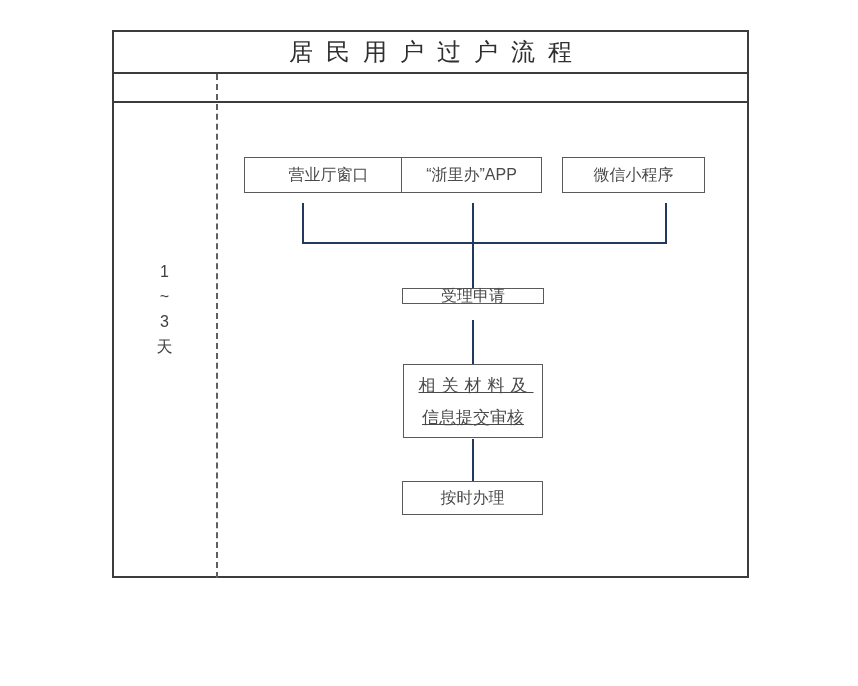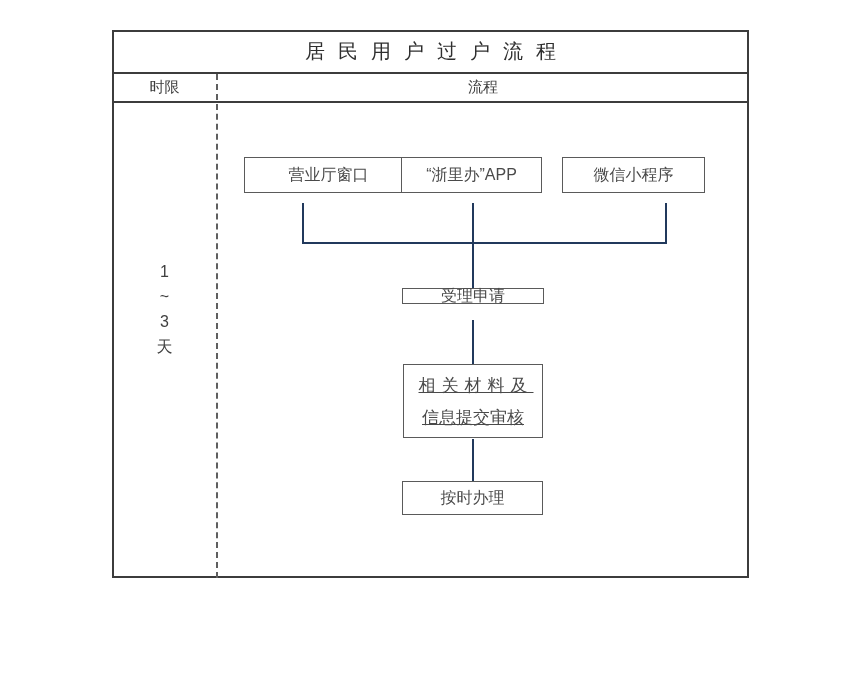--- a/index.html
+++ b/index.html
@@ -34,21 +34,21 @@
   .hline.title-sep{left:112px;top:72px;width:637px;}
   .hline.header-sep{left:112px;top:101px;width:637px;}
   .dashed-divider{
     position:absolute;left:216px;top:74px;height:504px;width:0;
     border-left:2px dashed #5f5f5f;
   }
   
   .title-row{
     position:absolute;left:112px;top:30px;width:637px;height:43px;
     display:flex;align-items:center;justify-content:center;
-    font-size:20px;letter-spacing:13px;text-indent:13px;
+    font-size:24px;letter-spacing:13px;text-indent:13px;
     color:var(--title_text);
   }
   .header-cell{
     position:absolute;top:73px;height:29px;
     display:flex;align-items:center;justify-content:center;
     font-size:15px;color:#3d3d3d;
   }
   .header-cell.time{left:112px;width:105px;}
   .header-cell.process{left:217px;width:532px;}
   .time-limit{
@@ -96,22 +96,20 @@
 
 <div class="stage">
 
   <div class="table-outline"></div>
   <div class="hline title-sep"></div>
   <div class="hline header-sep"></div>
   <div class="dashed-divider"></div>
 
   <div class="title-row">居民用户过户流程</div>
 
-  <div class="header-cell time">时限</div>
-  <div class="header-cell process">流程</div>
 
   <div class="time-limit">
     <span>1</span>
     <span>~</span>
     <span>3</span>
     <span>天</span>
   </div>
 
   <div class="conn v v-left"></div>
   <div class="conn v v-center"></div>

